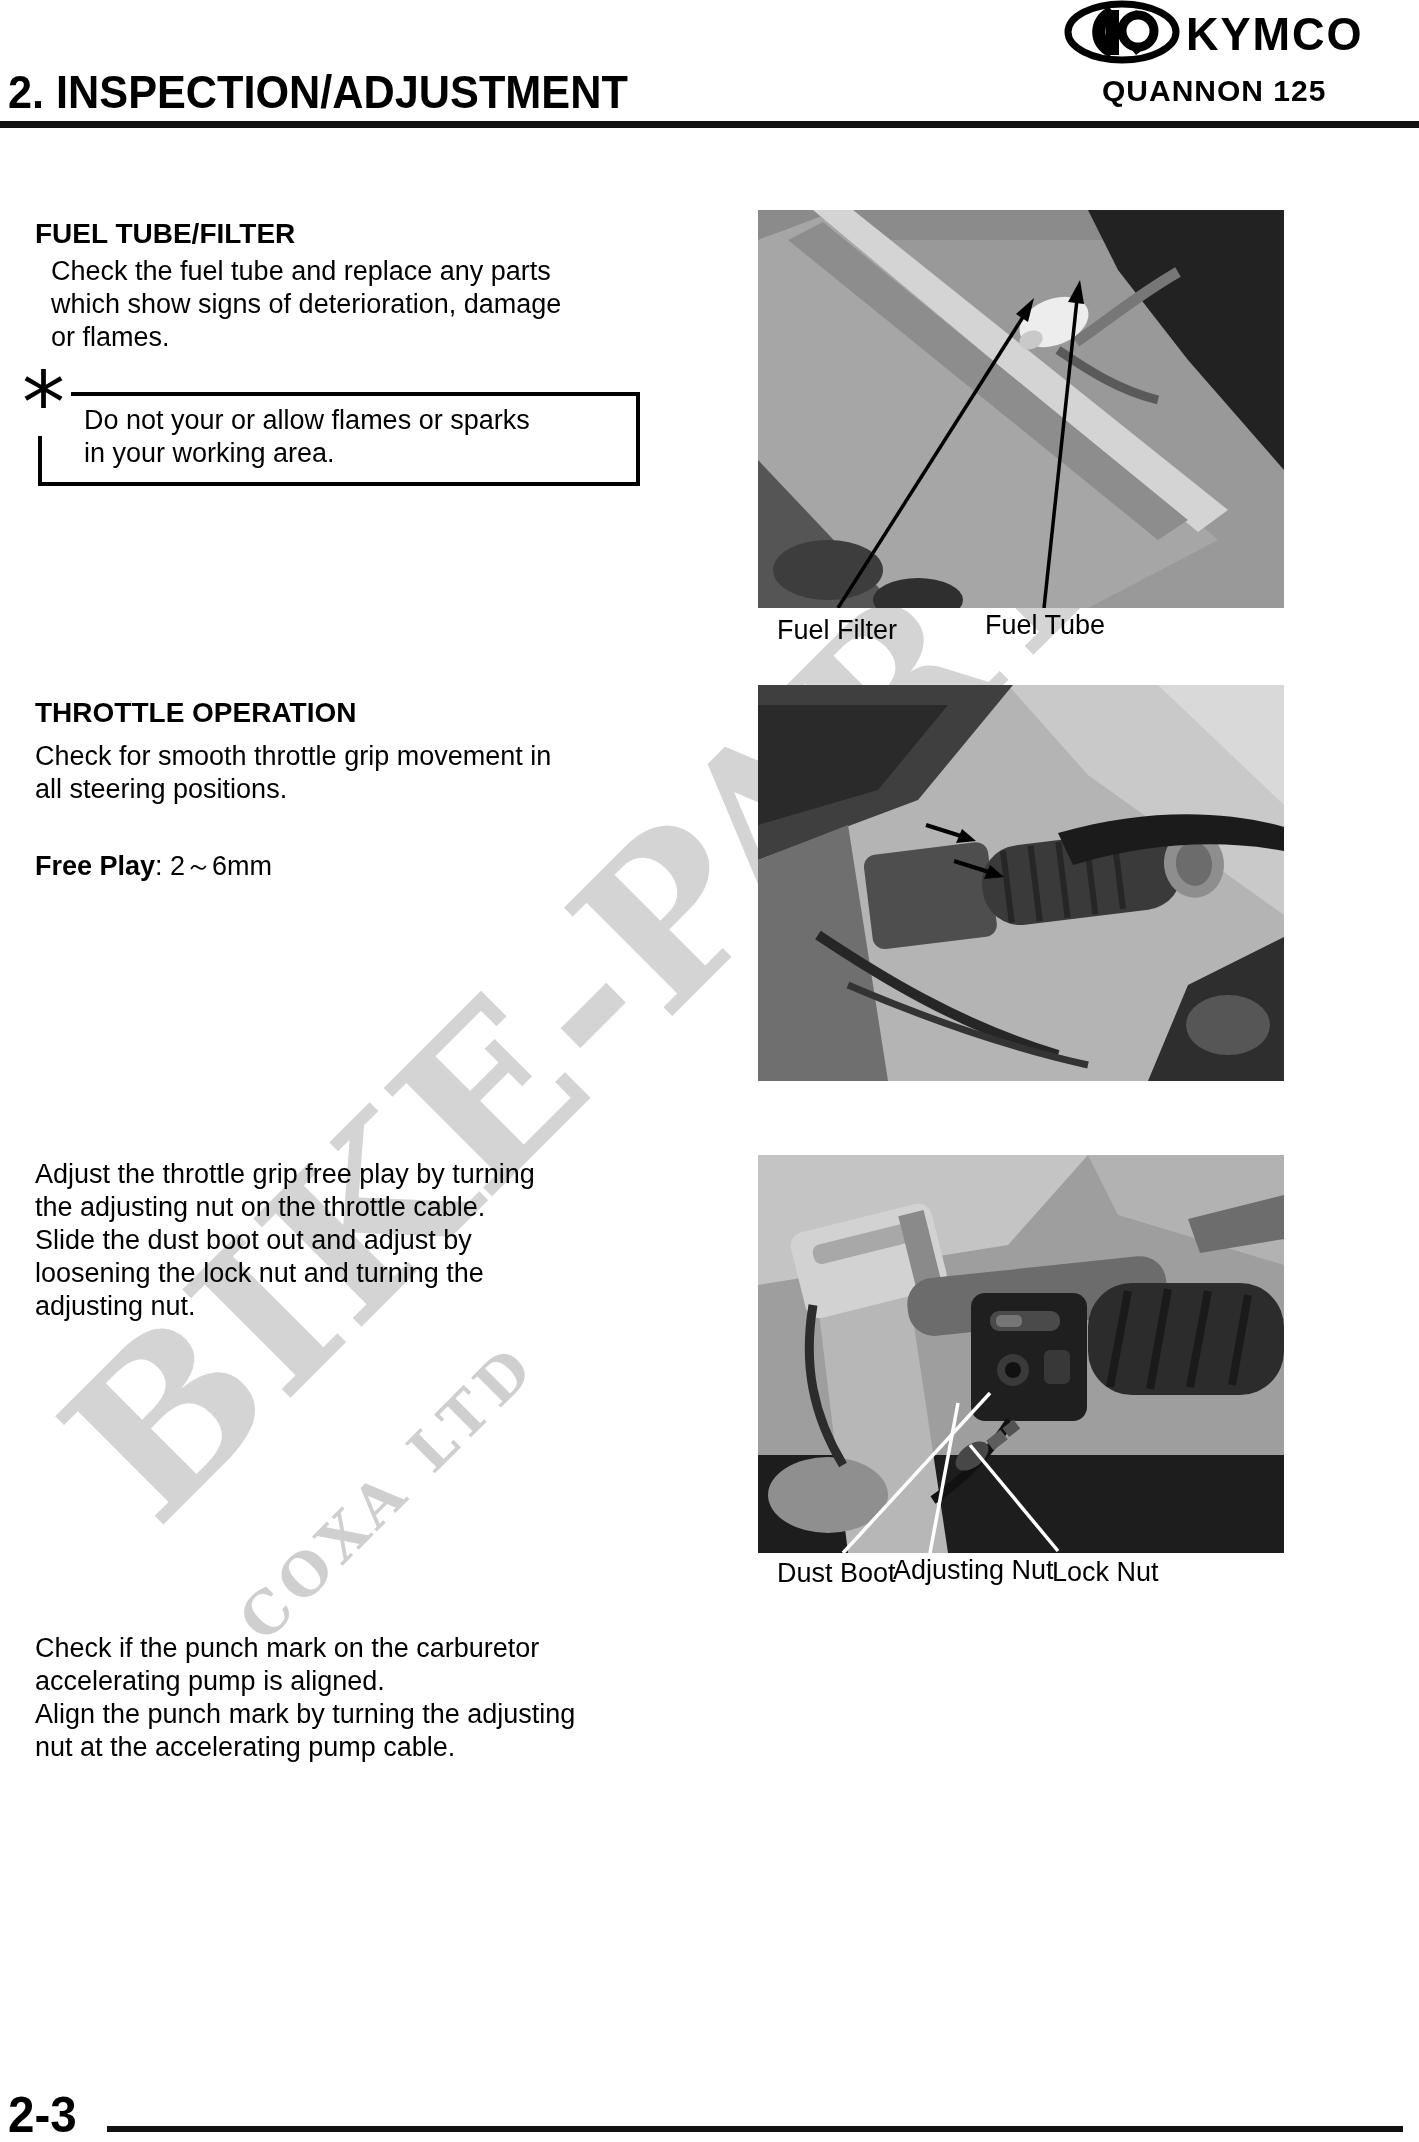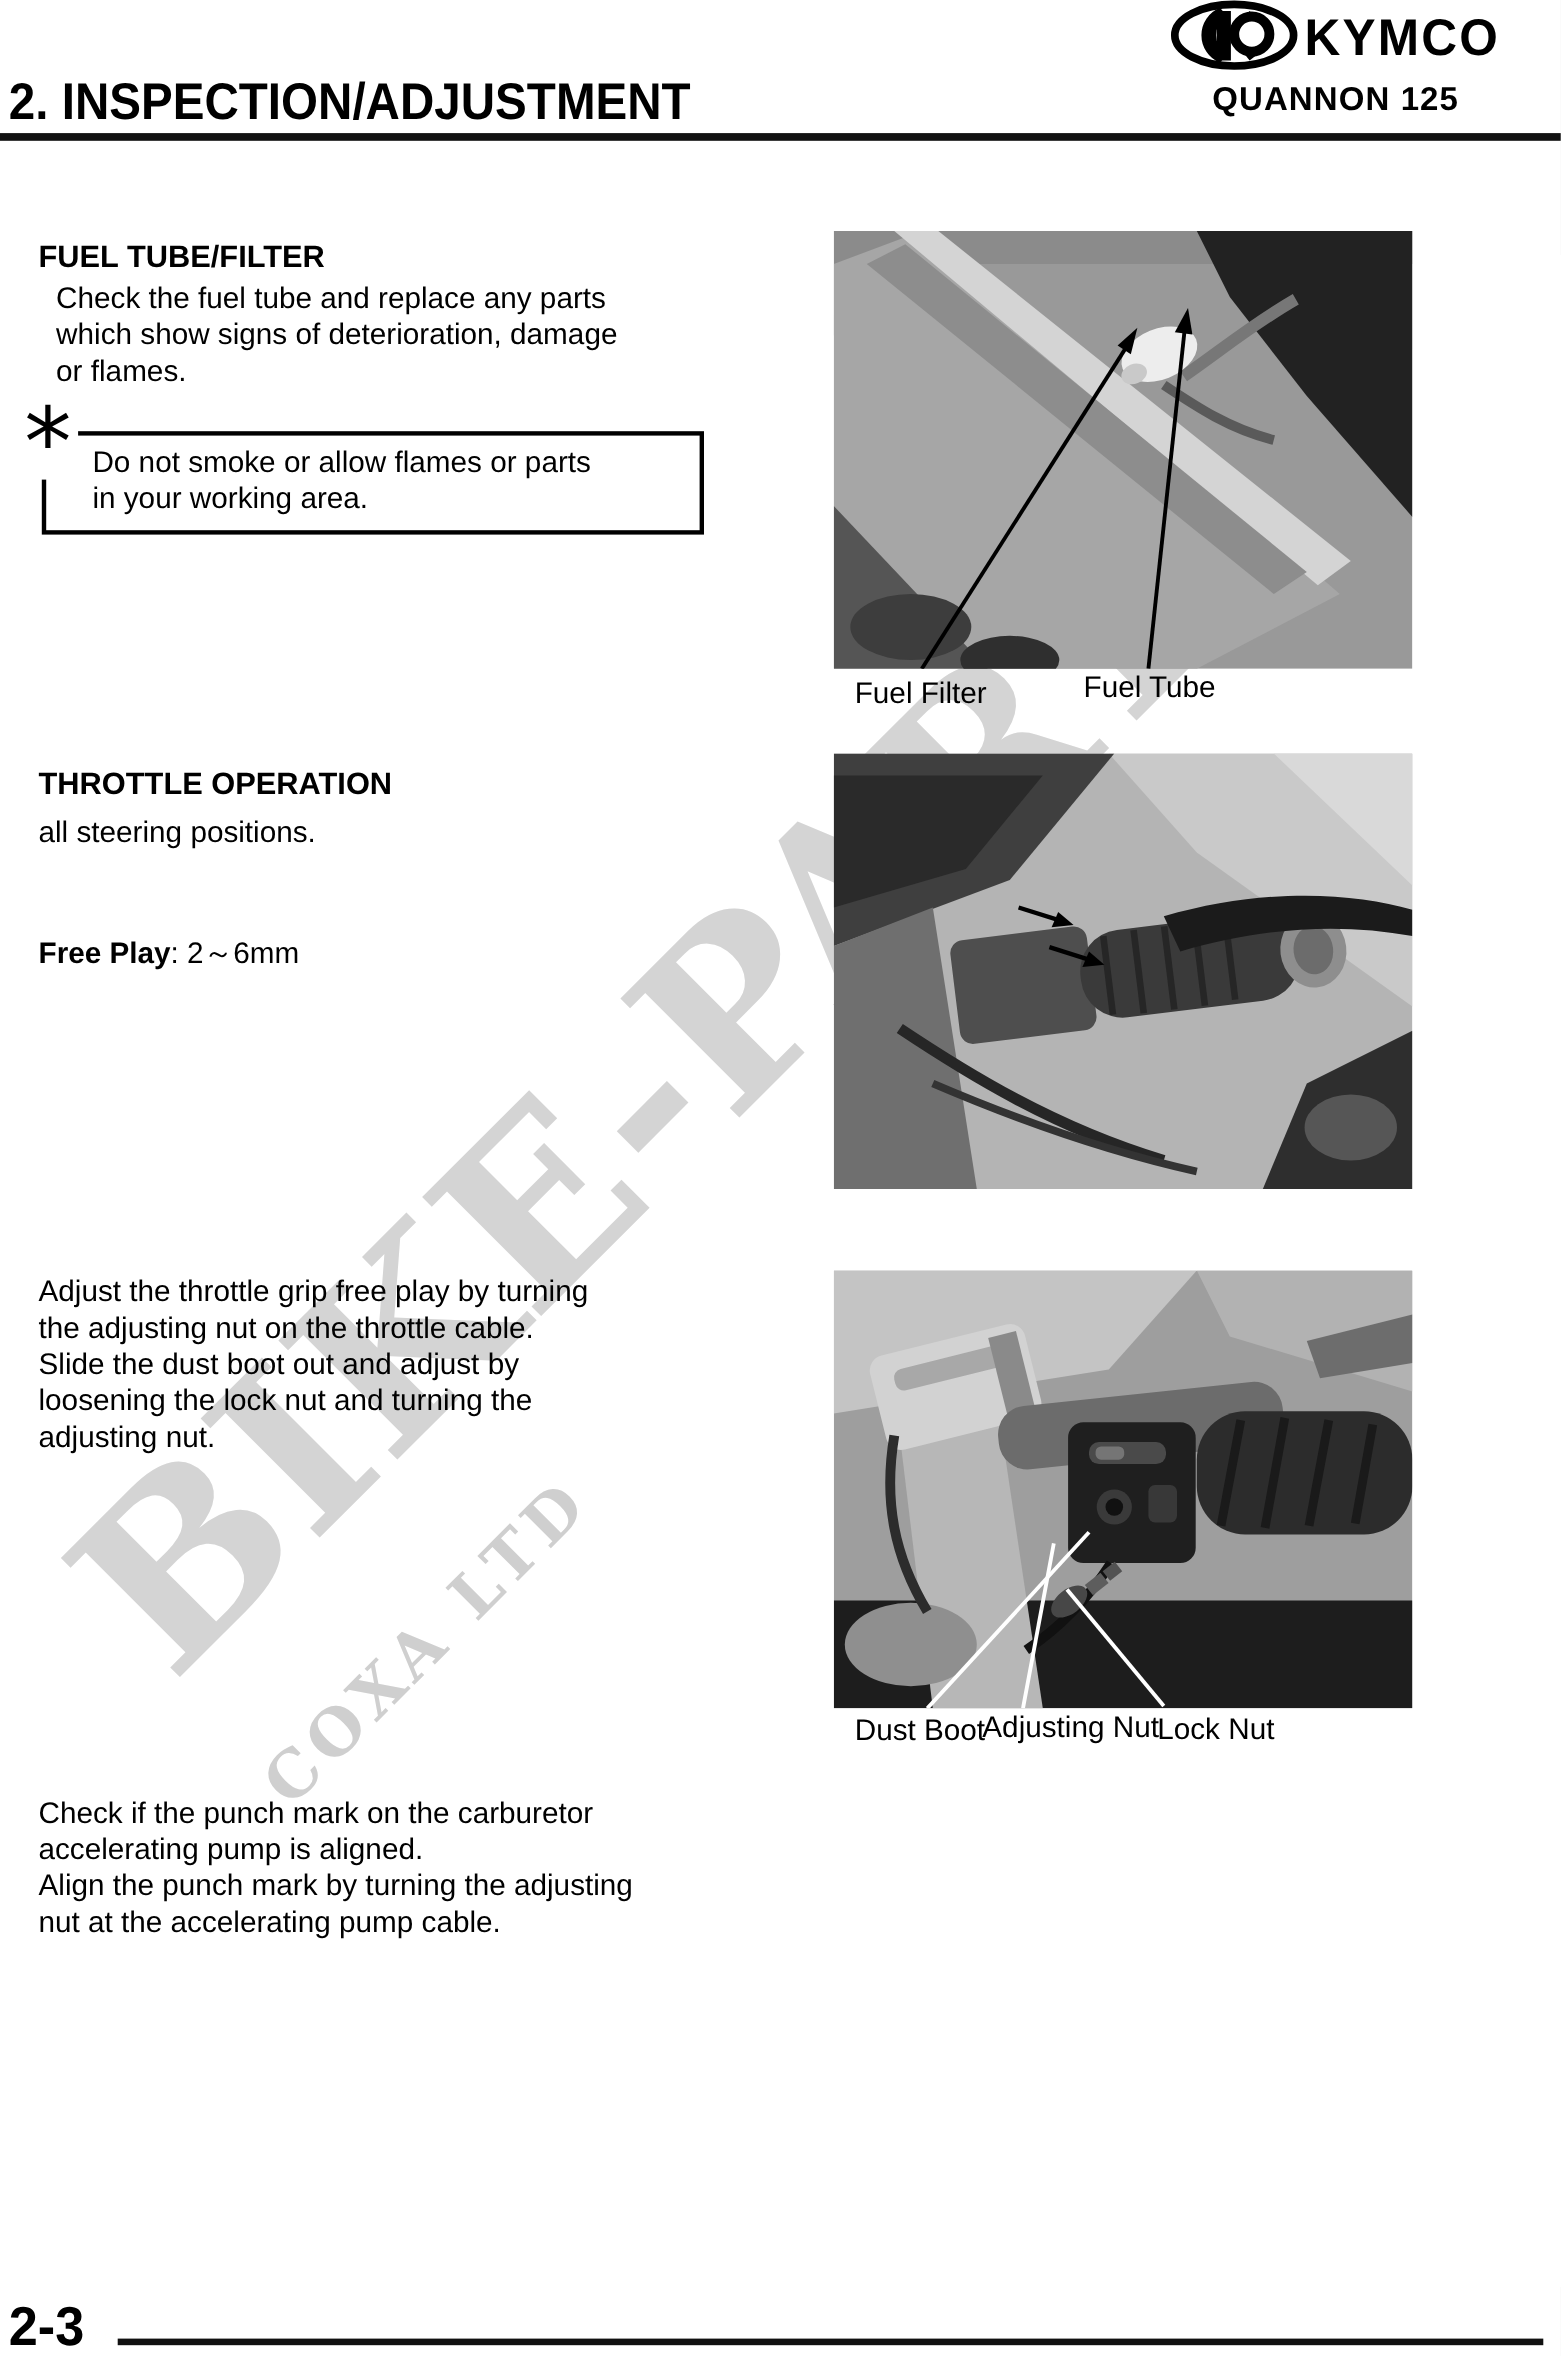--- a/index.html
+++ b/index.html
@@ -94,21 +94,21 @@
   <div class="h2" style="top:218px;">FUEL TUBE/FILTER</div>
   <div class="body-block" style="top:255px;margin-left:16px;">
     <div class="body-line">Check the fuel tube and replace any parts</div>
     <div class="body-line">which show signs of deterioration, damage</div>
     <div class="body-line">or flames.</div>
   </div>
 
   <div class="note-box">
     <span class="note-star">*</span>
     <div class="note-text">
-      <div class="body-line">Do not smoke or allow flames or parts</div>
+      <div class="body-line">Do not your or allow flames or sparks</div>
       <div class="body-line">in your working area.</div>
     </div>
   </div>
 
   <div class="photo" style="left:758px;top:210px;">
     <svg width="526" height="398" viewBox="0 0 526 398">
       <rect width="526" height="398" fill="#999"></rect>
       <polygon points="0,0 526,0 526,30 120,30 0,95" fill="#8b8b8b"></polygon>
       <polygon points="330,0 526,0 526,260 430,150 360,60" fill="#222"></polygon>
       <polygon points="0,30 80,0 460,330 330,398 0,398" fill="#a6a6a6"></polygon>
@@ -131,20 +131,21 @@
         <line x1="320" y1="80" x2="286" y2="398" stroke="#000" stroke-width="3.5"></line>
         <polygon points="322,70 310,92 326,94" fill="#000"></polygon>
       </g>
     </svg>
   </div>
   <div class="caption" style="left:777px;top:615px;">Fuel Filter</div>
   <div class="caption" style="left:985px;top:610px;">Fuel Tube</div>
 
   <div class="h2" style="top:697px;">THROTTLE OPERATION</div>
   <div class="body-block" style="top:740px;">
+    <div class="body-line">Check for smooth throttle grip movement in</div>
     <div class="body-line">all steering positions.</div>
   </div>
   <div class="spec-line" style="top:848px;">
     <span class="spec-label">Free Play</span><span>: 2～6mm</span>
   </div>
 
   <div class="photo" style="left:758px;top:685px;">
     <svg width="526" height="396" viewBox="0 0 526 396">
       <rect width="526" height="396" fill="#b4b4b4"></rect>
       <polygon points="250,0 526,0 526,230 330,90" fill="#c9c9c9"></polygon>

